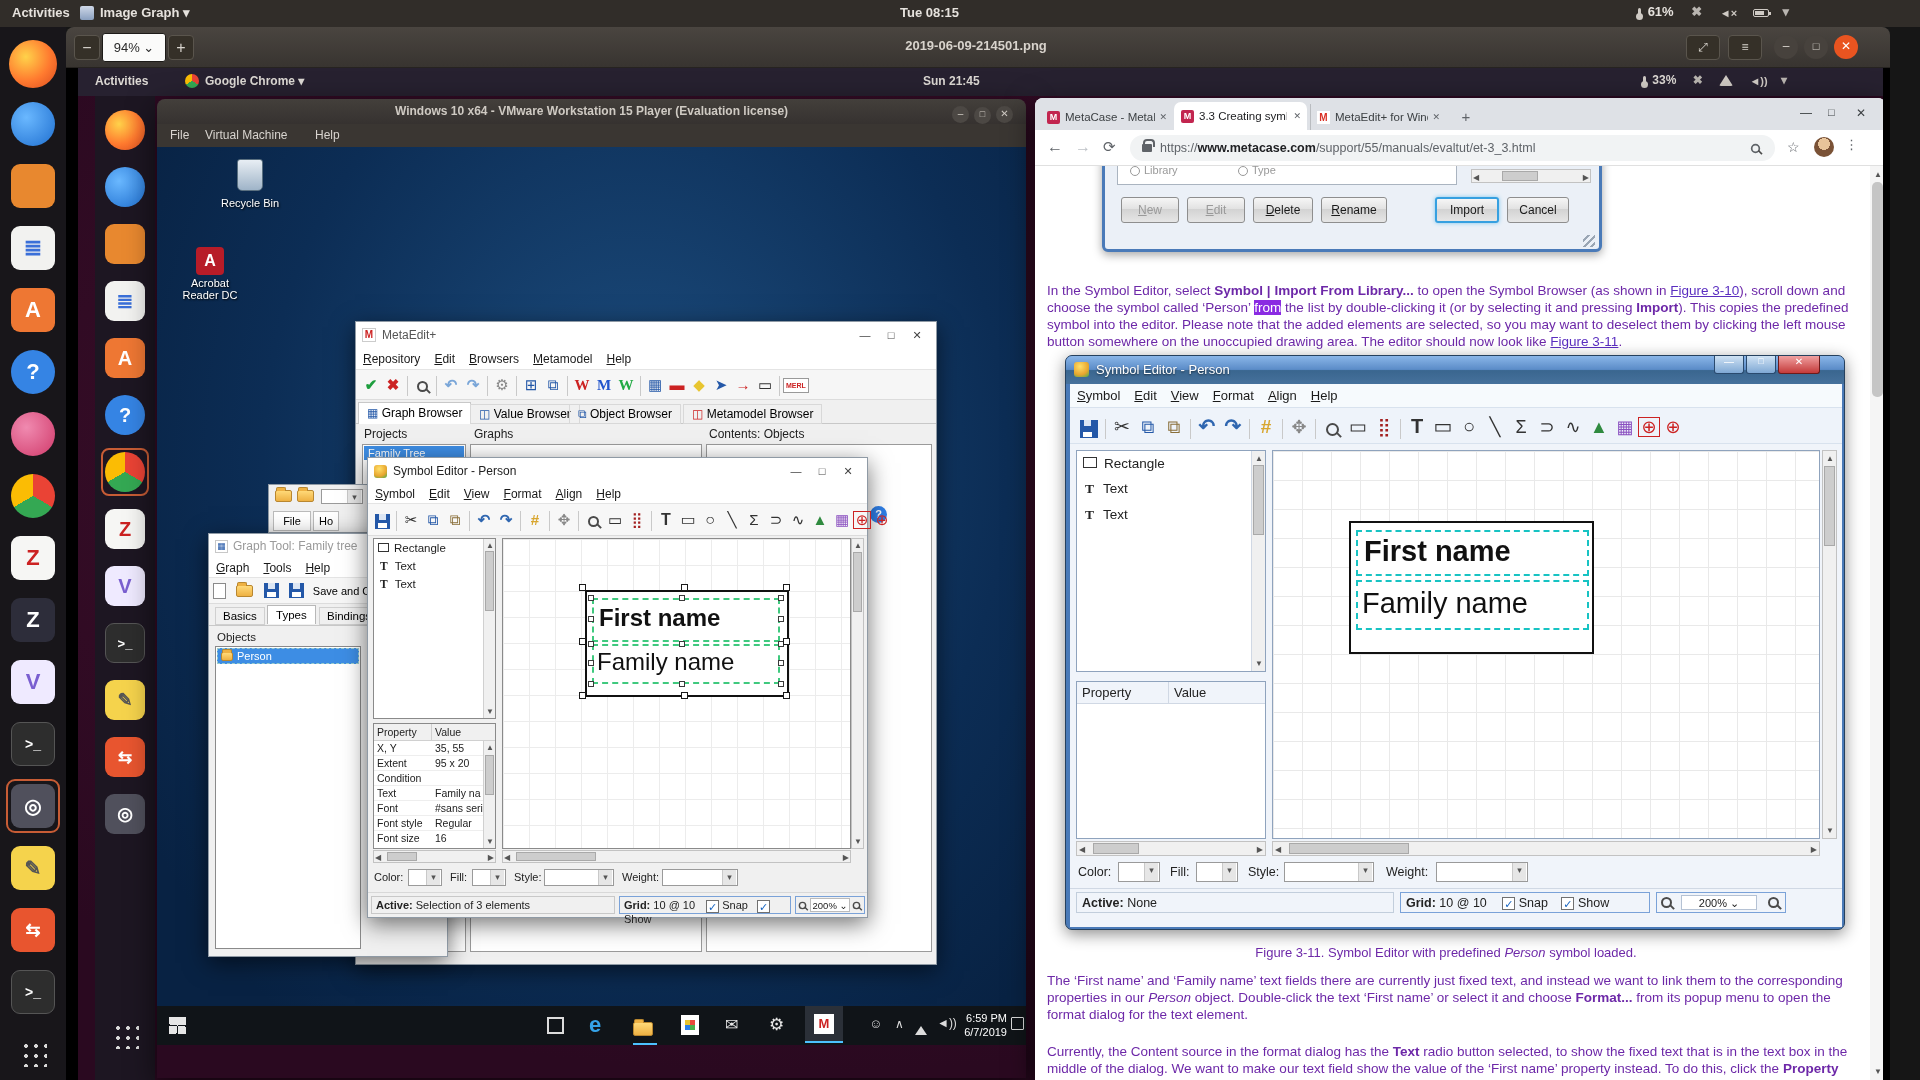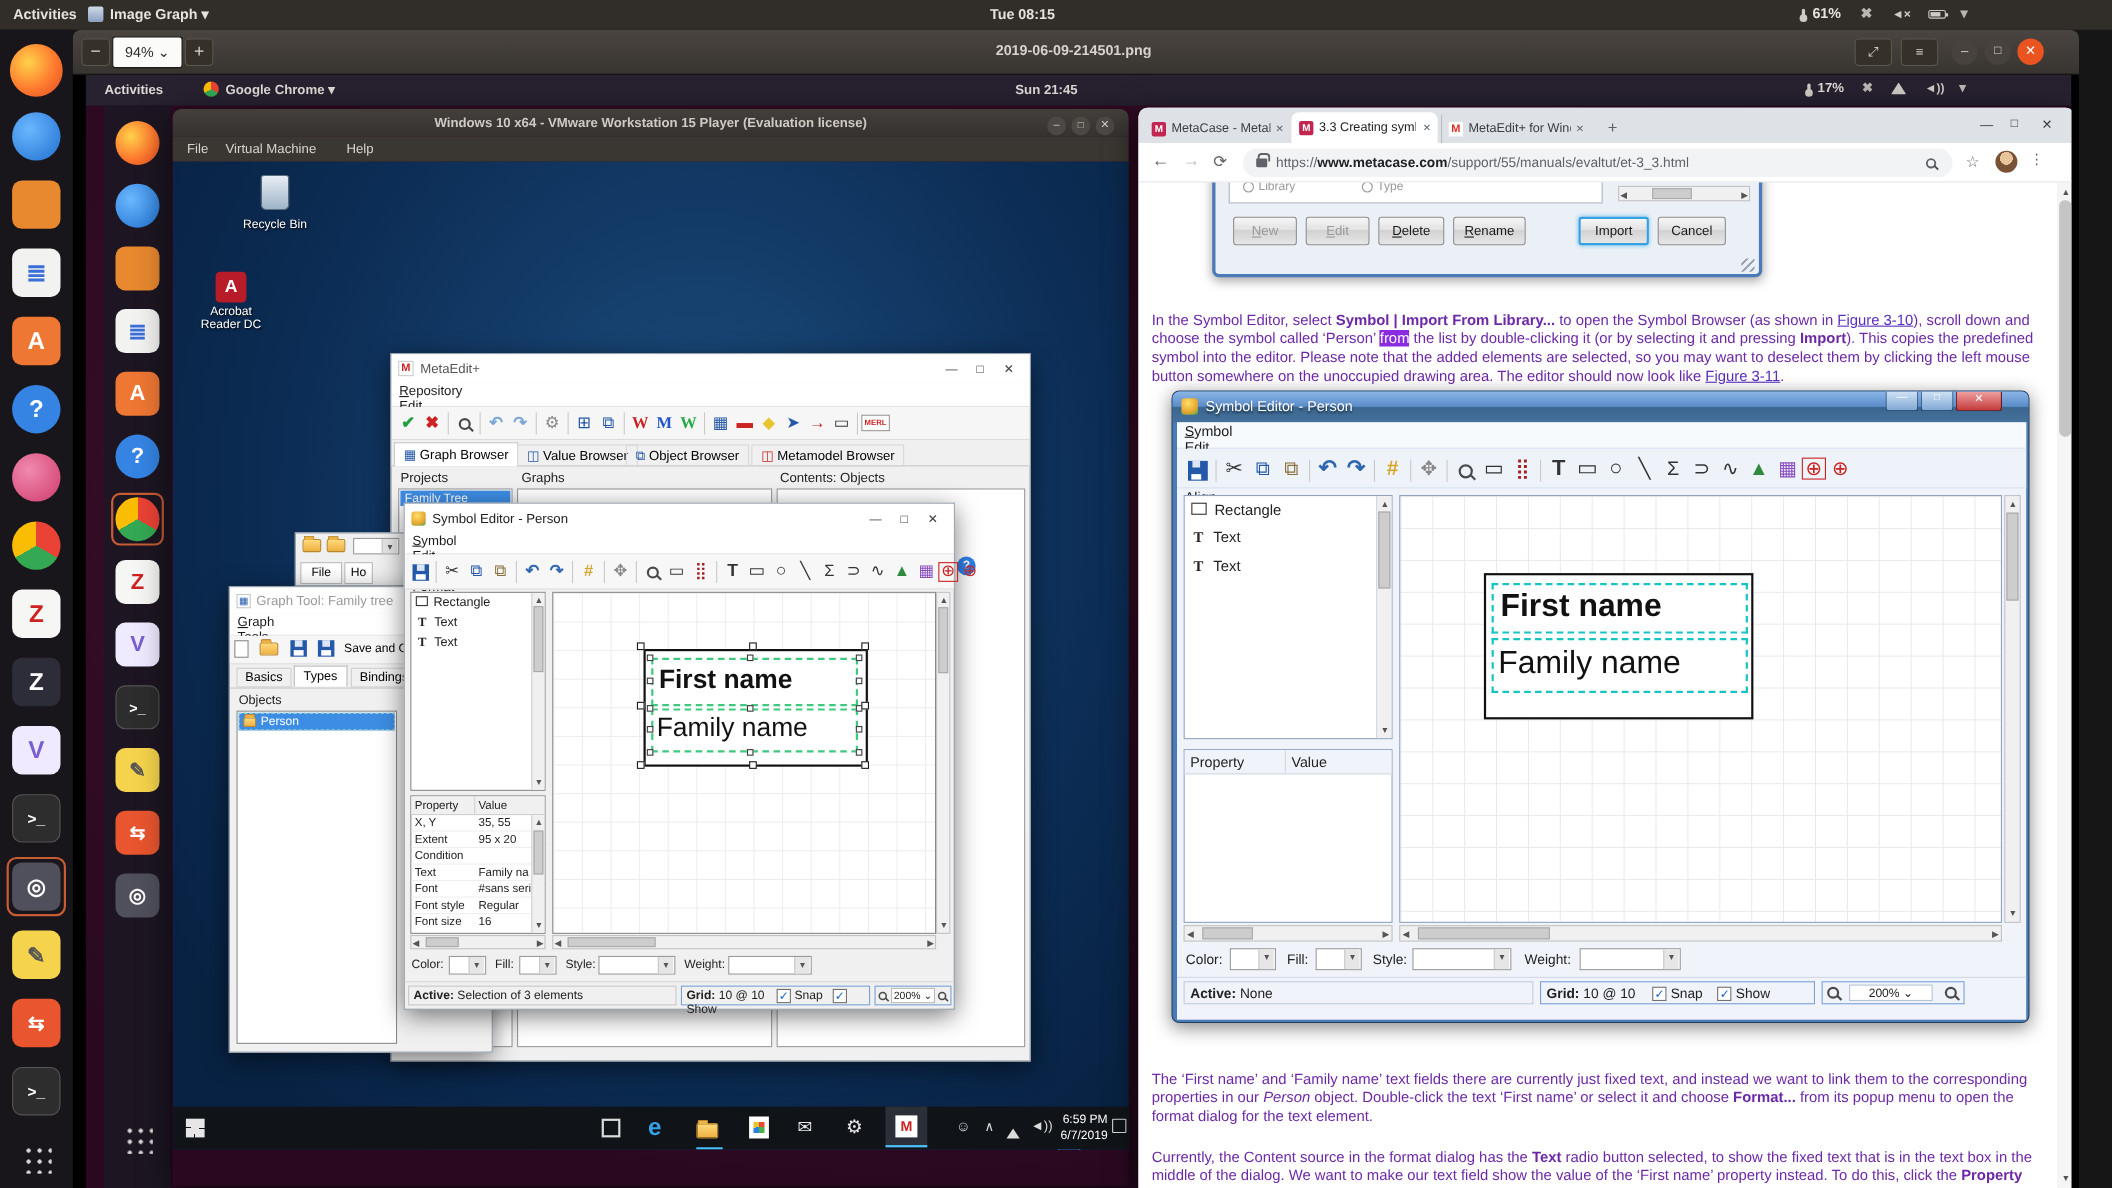--- a/index.html
+++ b/index.html
@@ -8,21 +8,21 @@
   .abs { position:absolute; }
   .b { font-weight:bold; }
   .i { font-style:italic; }
   .lnk { text-decoration:underline; color:#5a2ec0; }
   .hl { background:#8a2be2; color:#fff; }
   .ellip { white-space:nowrap; overflow:hidden; }
   
   .w10 { background:#f0f0f0; border:1px solid #8f9aa5; box-shadow:0 6px 22px rgba(0,0,0,.55); }
   .w10title { background:#fff; color:#333; font-size:12px; display:flex; align-items:center; padding:0 6px; }
   .wbtn { color:#444; font-size:11px; width:26px; text-align:center; display:inline-block; }
-  .menu { font-size:12px; color:#1a1a1a; display:flex; background:#fff;flex-direction:column; }
+  .menu { font-size:12px; color:#1a1a1a; display:flex; align-items:center; background:#fff; }
   .menu span { display:inline-block; margin:0 7px; }
   .u1::first-letter { text-decoration:underline; }
   
   .ti { display:inline-block; font-size:15px; line-height:26px; width:22px; text-align:center; color:#333; }
   .vr { display:inline-block; width:1px; height:20px; background:#c9c9c9; margin:0 3px; vertical-align:middle; }
   .mag { display:inline-block; position:relative; width:11px; height:11px; border:2px solid #4a4a4a; border-radius:50%; vertical-align:middle; }
   .mag::after { content:''; position:absolute; width:6px; height:2px; background:#4a4a4a; right:-5px; bottom:-2px; transform:rotate(45deg); }
   .flp { display:inline-block; width:15px; height:15px; background:#2458a8; position:relative; vertical-align:middle; }
   .flp::before { content:''; position:absolute; left:4px; top:0; width:7px; height:6px; background:#dce6f4; }
   .flp::after { content:''; position:absolute; left:3px; bottom:1px; width:9px; height:5px; background:#fff; }
@@ -94,21 +94,21 @@
 
 <div class="abs" style="left:78px;top:68px;width:1805px;height:1012px;background:radial-gradient(ellipse at 40% 40%, #43102e, #2a0920 70%);overflow:hidden;">
 
   <div class="abs" style="left:0;top:0;width:1805px;height:28px;background:#272130;color:#ddd9d4;font-size:12px;font-weight:bold;">
     <span class="abs" style="left:17px;top:6px;">Activities</span>
     <span class="abs" style="left:107px;top:6px;width:14px;height:14px;border-radius:50%;background:conic-gradient(#ea4335 0 120deg,#34a853 0 240deg,#fbbc04 0 360deg);"></span>
     <span class="abs" style="left:127px;top:6px;"><span>Google Chrome</span> ▾</span>
     <span class="abs" style="left:845px;top:6px;">Sun 21:45</span>
     <span class="abs" style="left:1565px;top:5px;">
       <span class="thermo"></span>
-      <span>17%</span>
+      <span>33%</span>
       <span style="color:#b9b5b0;margin-left:13px;">✖</span>
       <span class="wifi" style="margin-left:13px;"></span>
       <span class="spk" style="margin-left:13px;">◄))</span>
       <span style="color:#b9b5b0;margin-left:10px;">▾</span>
     </span>
   </div>
 
   <div class="abs" style="left:17px;top:28px;width:60px;height:984px;background:rgba(28,24,34,.93);">
     <span class="dock-ic" style="left:10px;top:14px;width:40px;height:40px;border-radius:50%;background:radial-gradient(circle at 35% 35%,#ffd24a,#ff7a2f 55%,#d94a1f);"></span>
     <span class="dock-ic" style="left:10px;top:71px;width:40px;height:40px;border-radius:50%;background:radial-gradient(circle at 35% 35%,#6ab8ff,#1f6fd0);"></span>
@@ -539,20 +539,21 @@
             </span>
             <span class="abs" style="left:586px;top:3px;width:130px;height:21px;border:1px solid #7aa2d8;">
               <span class="mag" style="position:absolute;left:4px;top:4px;"></span>
               <span class="abs" style="left:24px;top:2px;width:76px;height:15px;border:1px solid #b5c2d4;background:#fff;font-size:11px;text-align:center;line-height:14px;"><span>200%</span> ⌄</span>
               <span class="mag" style="position:absolute;right:6px;top:4px;"></span>
             </span>
           </div>
         </div>
       </div>
 
+      <div class="abs" style="left:0;top:779px;width:822px;text-align:center;font-size:13px;color:#6d28a8;"><span>Figure 3-11. Symbol Editor with predefined </span><span class="i">Person</span><span> symbol loaded.</span></div>
 
       <p class="page-p" style="left:12px;top:806px;"><span>The ‘First name’ and ‘Family name’ text fields there are currently just fixed text, and instead we want to link them to the corresponding properties in our </span><span class="i">Person</span><span> object. Double-click the text ‘First name’ or select it and choose </span><span class="b">Format...</span><span> from its popup menu to open the format dialog for the text element.</span></p>
       <p class="page-p" style="left:12px;top:877px;"><span>Currently, the Content source in the format dialog has the </span><span class="b">Text</span><span> radio button selected, to show the fixed text that is in the text box in the middle of the dialog. We want to make our text field show the value of the ‘First name’ property instead. To do this, click the </span><span class="b">Property</span><span> radio button and choose ‘First name’ from the pull-down list next to it, as in </span><span class="lnk">Figure 3-12</span><span>.</span></p>
     </div>
 
     <div class="sb" style="left:835px;top:68px;width:16px;height:914px;border:none;background:#f5f5f5;">
       <span class="ar" style="top:3px;left:4px;">▲</span>
       <span class="th" style="left:2px;top:16px;width:11px;height:215px;background:#c5c5c5;border:none;border-radius:5px;"></span>
       <span class="ar" style="bottom:3px;left:4px;">▼</span>
     </div>

